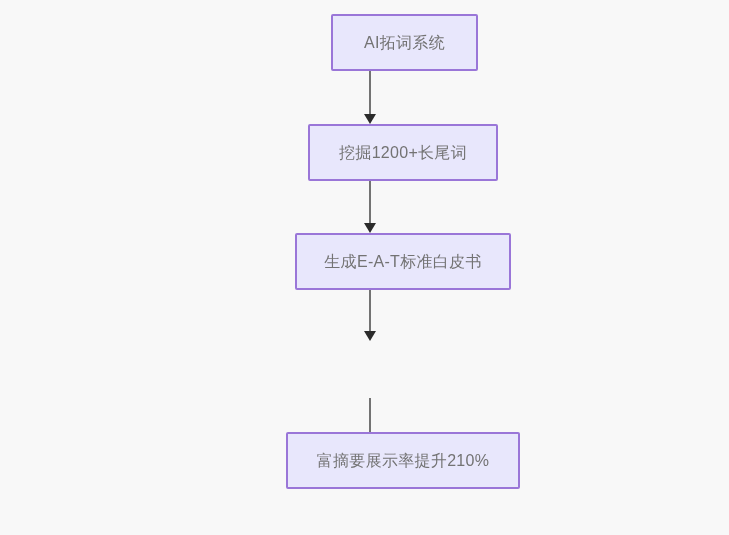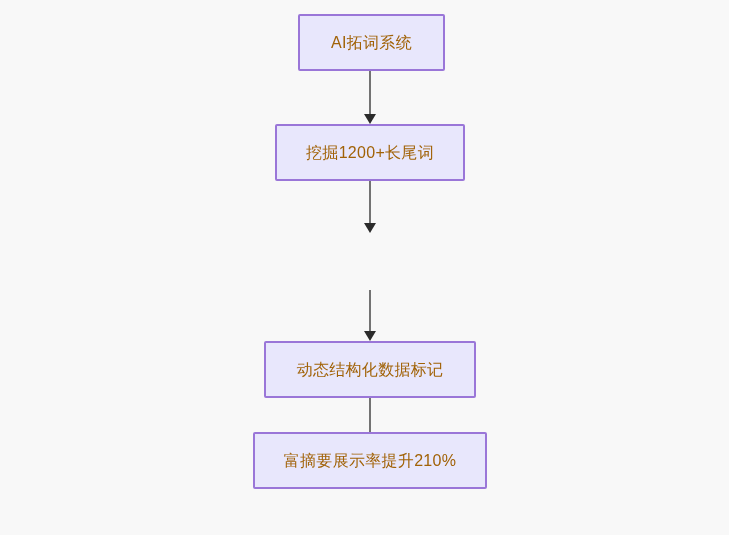--- a/index.html
+++ b/index.html
@@ -20,25 +20,26 @@
   }
   .node {
     position: absolute;
     box-sizing: border-box;
     background: #e8e7fc;
     border: 2px solid #9a76d8;
     border-radius: 2px;
     display: flex;
     align-items: center;
     justify-content: center;
-    color: #a16207;
+    color: #737373;
     font-size: 16px;
     letter-spacing: 0.3px;
     white-space: nowrap;
     z-index: 2;
+    margin-left: 33px;
   }
   .node-label {
     display: block;
     line-height: 1;
   }
   .edge {
     position: absolute;
     z-index: 1;
   }
   .edge-line {
@@ -87,22 +88,22 @@
   </div>
 
   <div class="node" style="left:298px; top:14px; width:147px; height:57px;">
     <span class="node-label">AI拓词系统</span>
   </div>
 
   <div class="node" style="left:275px; top:124px; width:190px; height:57px;">
     <span class="node-label">挖掘1200+长尾词</span>
   </div>
 
+  <div class="node" style="left:262px; top:233px; width:216px; height:57px;">
+    <span class="node-label">生成E-A-T标准白皮书</span>
+  </div>
 
-  <div class="node" style="left:264px; top:341px; width:212px; height:57px;">
-    <span class="node-label">动态结构化数据标记</span>
-  </div>
 
   <div class="node" style="left:253px; top:432px; width:234px; height:57px;">
     <span class="node-label">富摘要展示率提升210%</span>
   </div>
 
 </div>
 
 </body></html>

